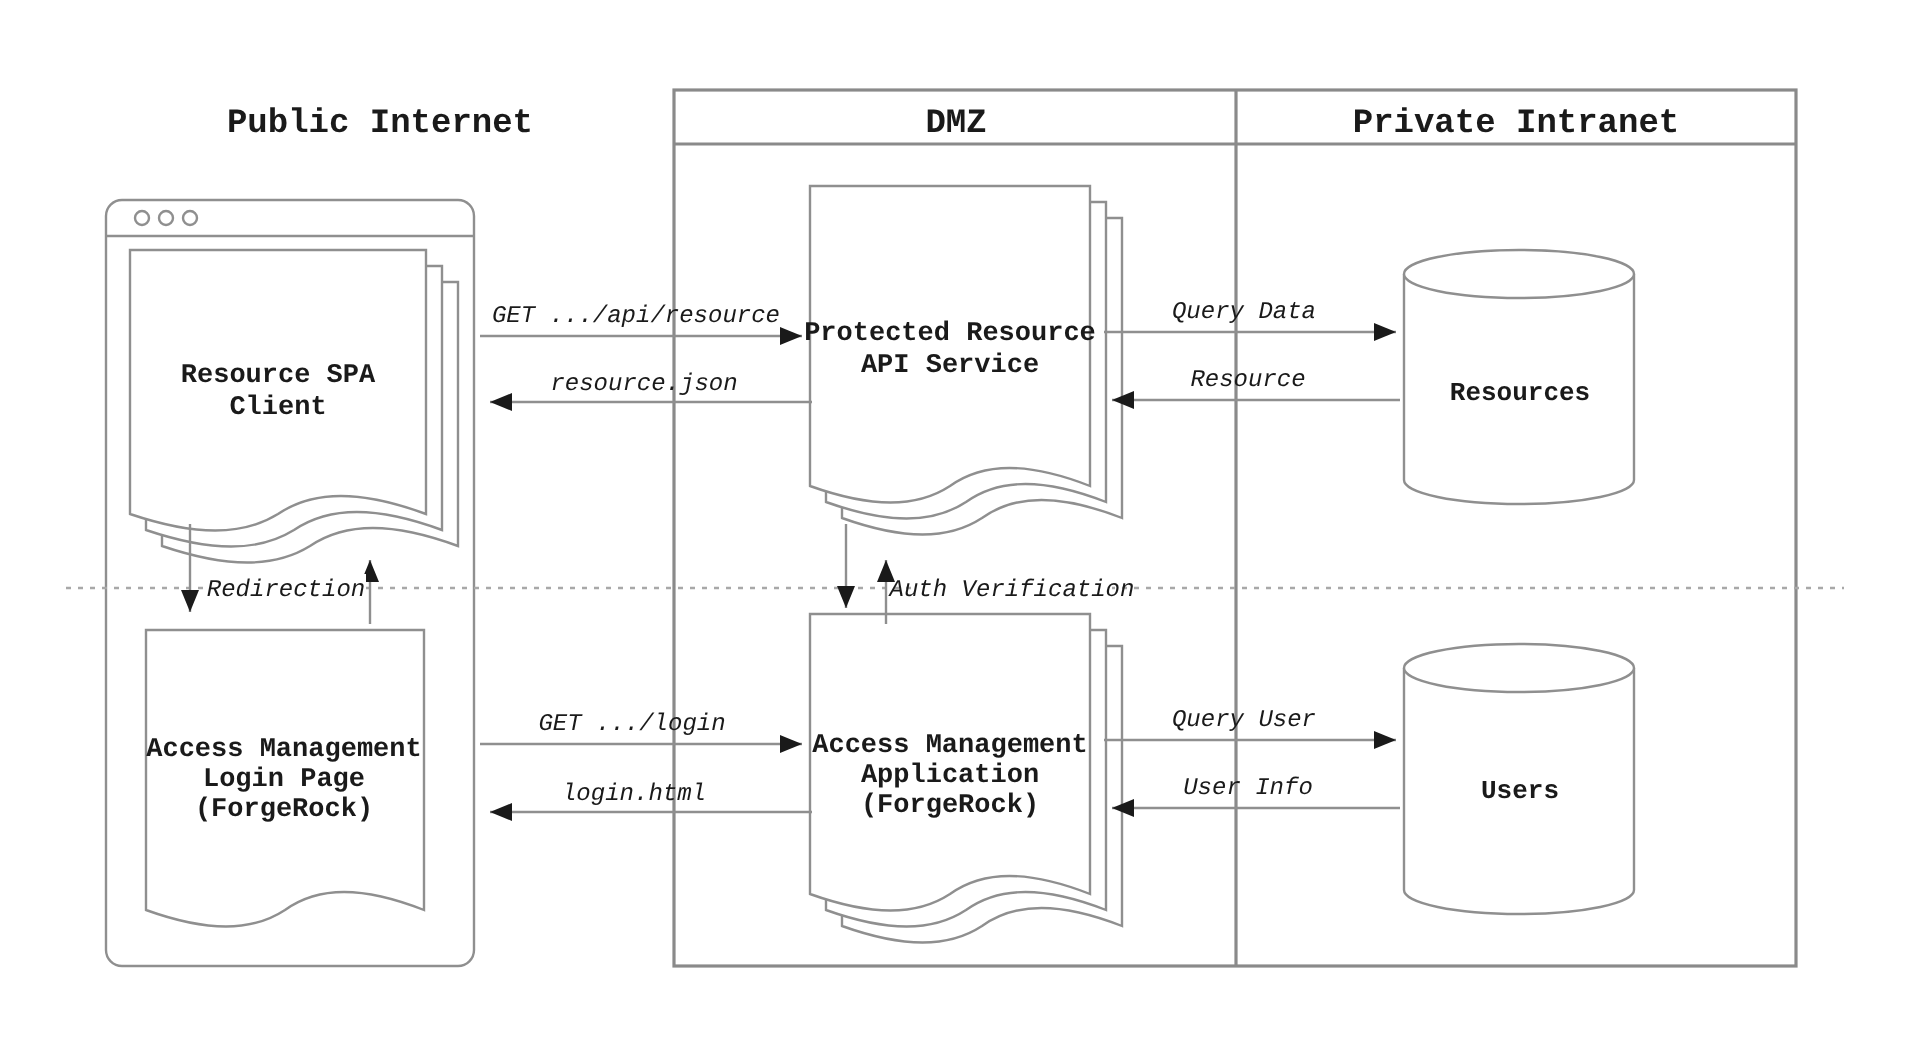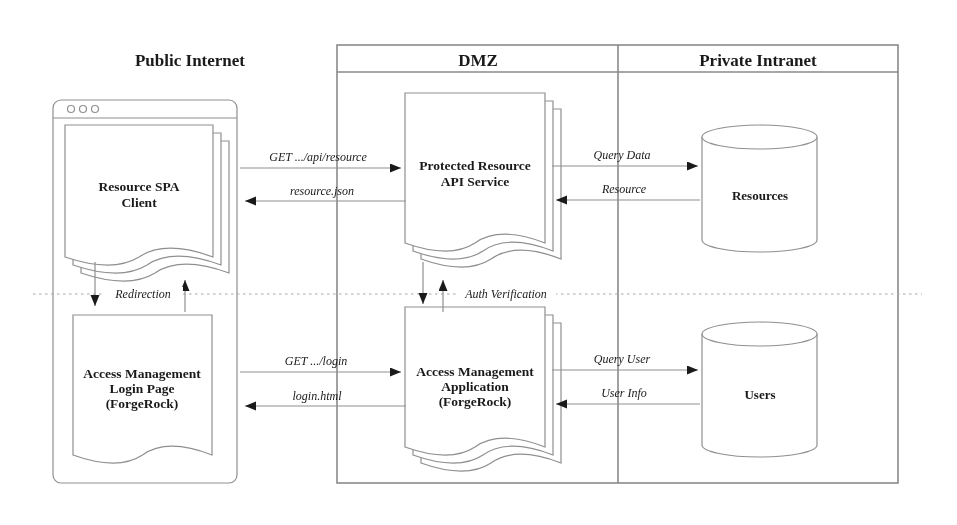--- a/index.html
+++ b/index.html
@@ -1,17 +1,17 @@
 <!DOCTYPE html>
 <html><head>
 <meta charset="utf-8">
 <style>
   html,body{margin:0;padding:0;background:#fff;}
   #stage{position:relative;width:957px;height:525px;background:#ffffff;overflow:hidden;
-         font-family:Liberation Serif, serif;}
+         font-family:Liberation Mono, monospace;}
   svg{position:absolute;left:0;top:0;}
   text{fill:#1a1a1a;}
   .zone-title{font-size:17px;font-weight:bold;}
   .node-label{font-size:13.5px;font-weight:bold;}
   .db-label{font-size:13px;font-weight:bold;}
   .flow-label{font-size:12px;font-style:italic;}
   .shape{fill:#ffffff;stroke:#8f8f8f;stroke-width:1.2;}
   .zoneline{fill:none;stroke:#8a8a8a;stroke-width:1.6;}
   .flowline{stroke:#8f8f8f;stroke-width:1.2;fill:none;}
   .dashline{stroke:#a8a8a8;stroke-width:1.2;stroke-dasharray:2.5 3.5;fill:none;}

